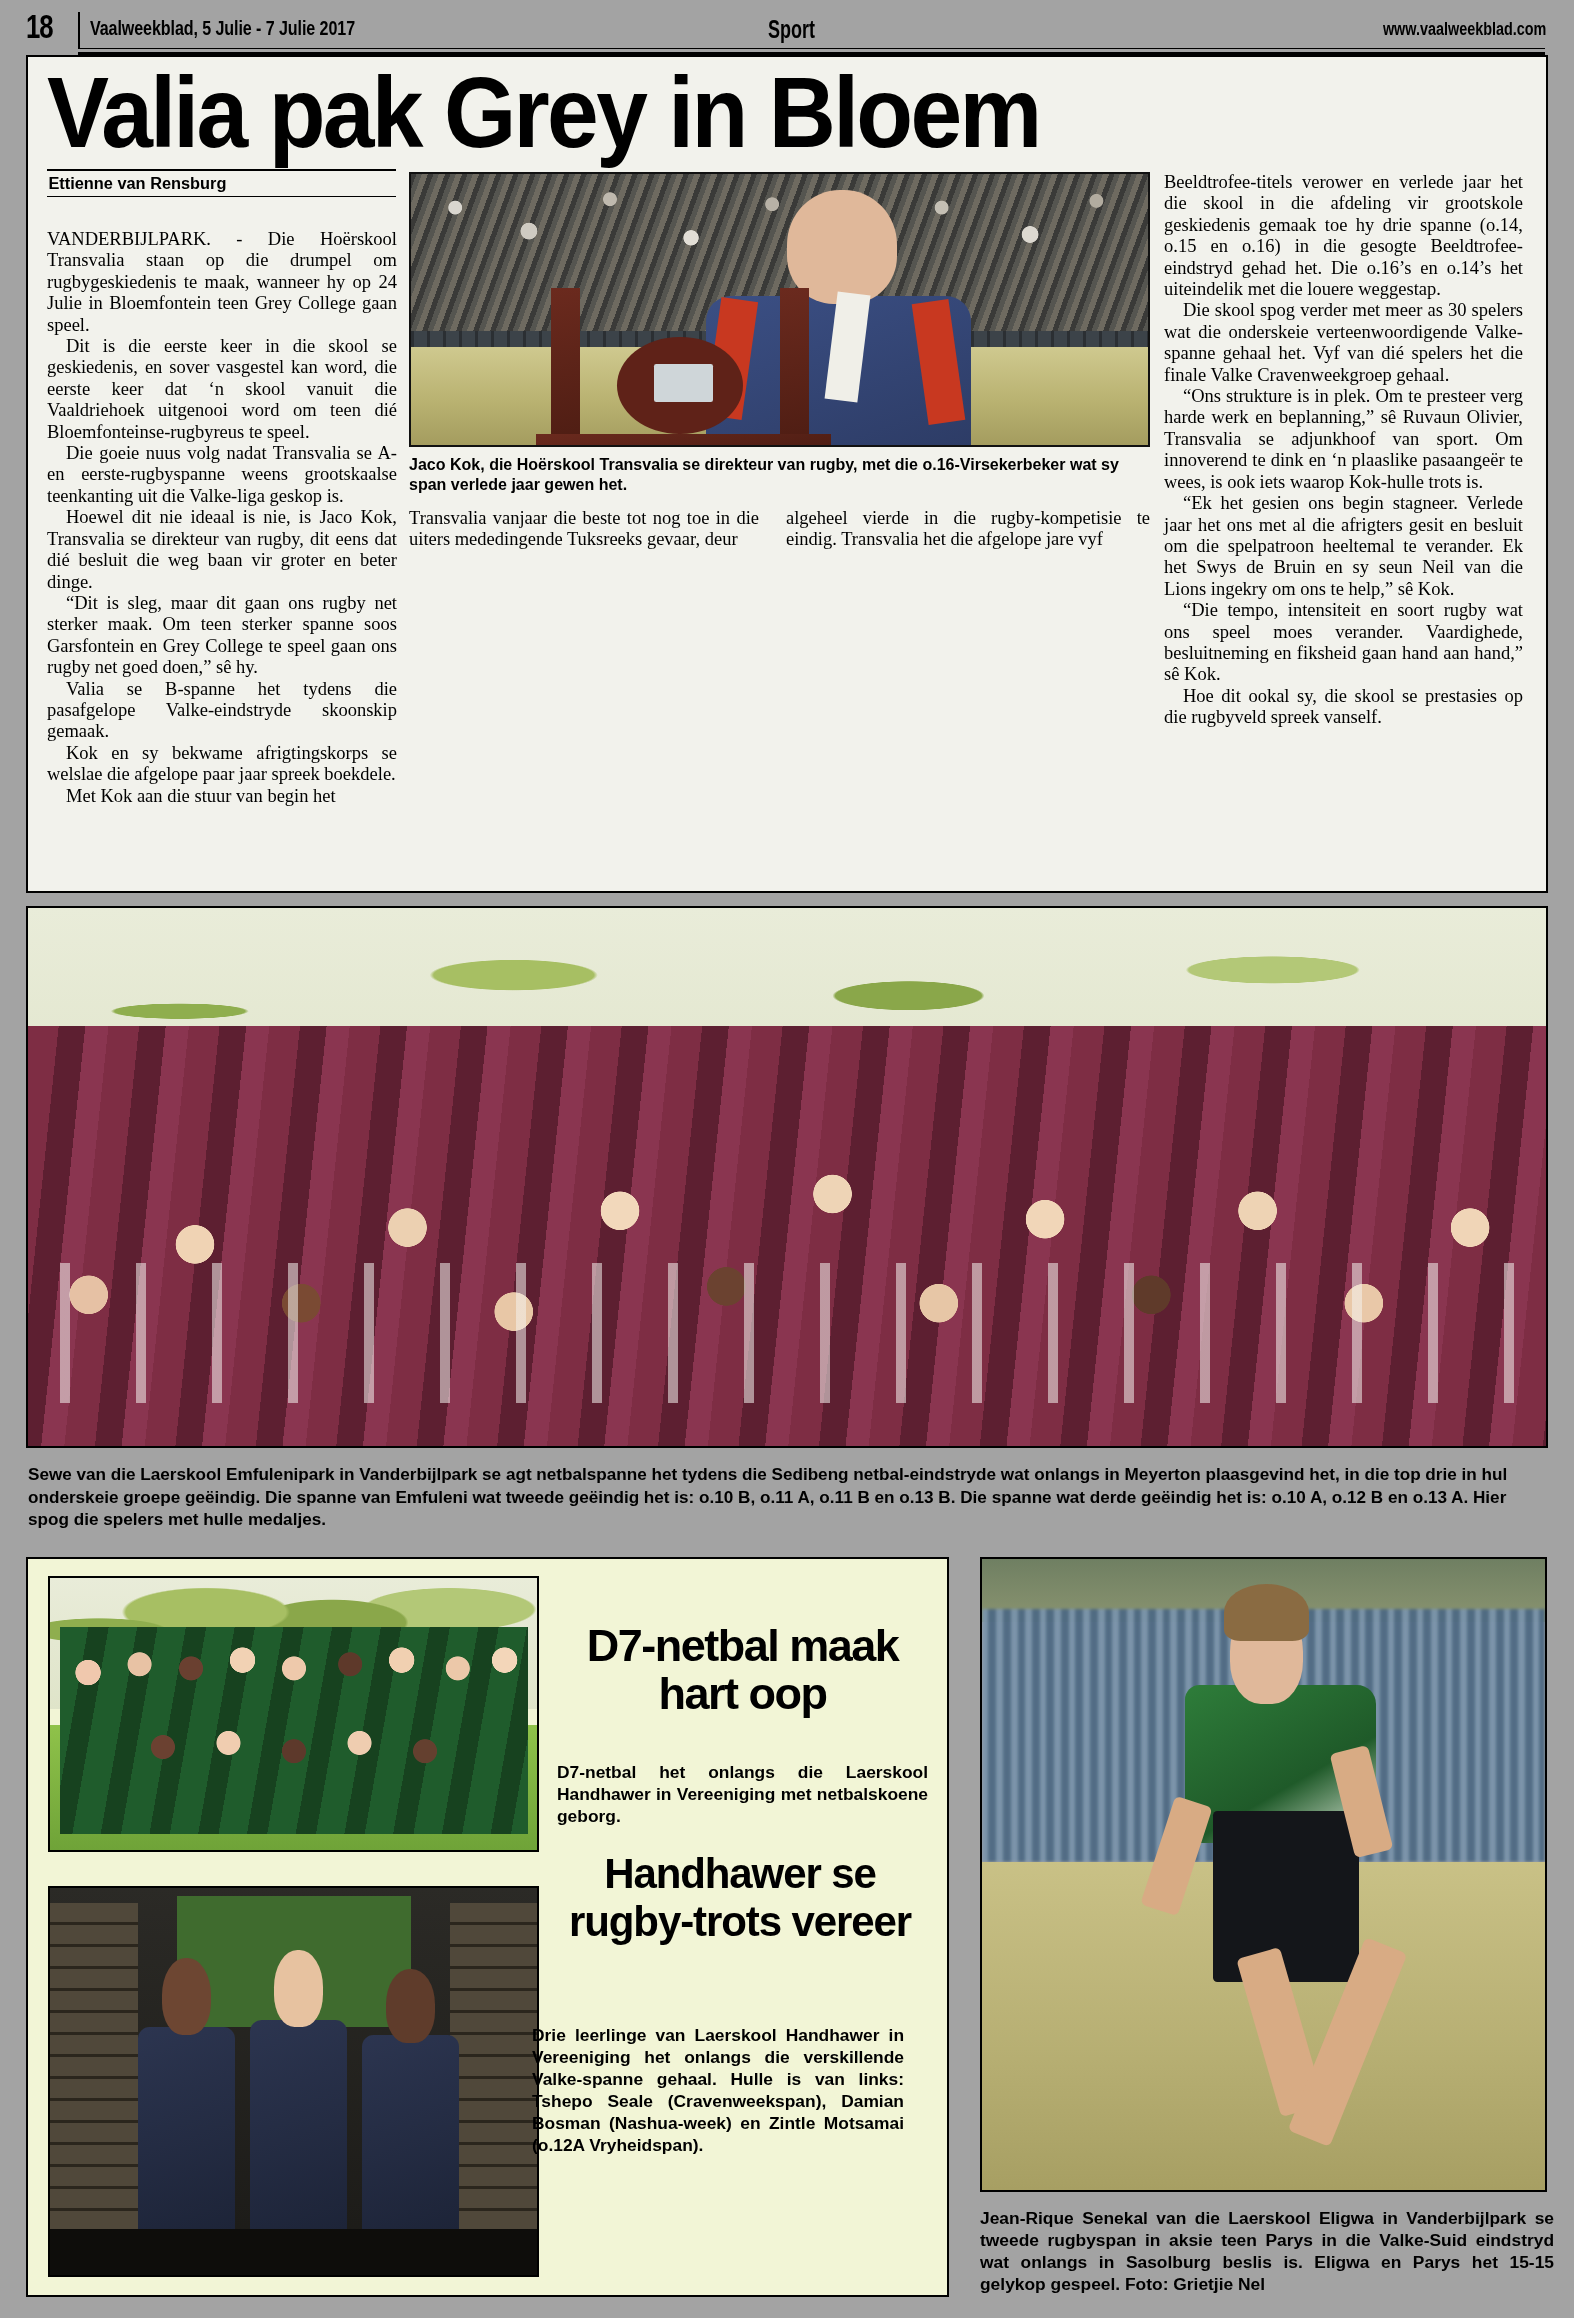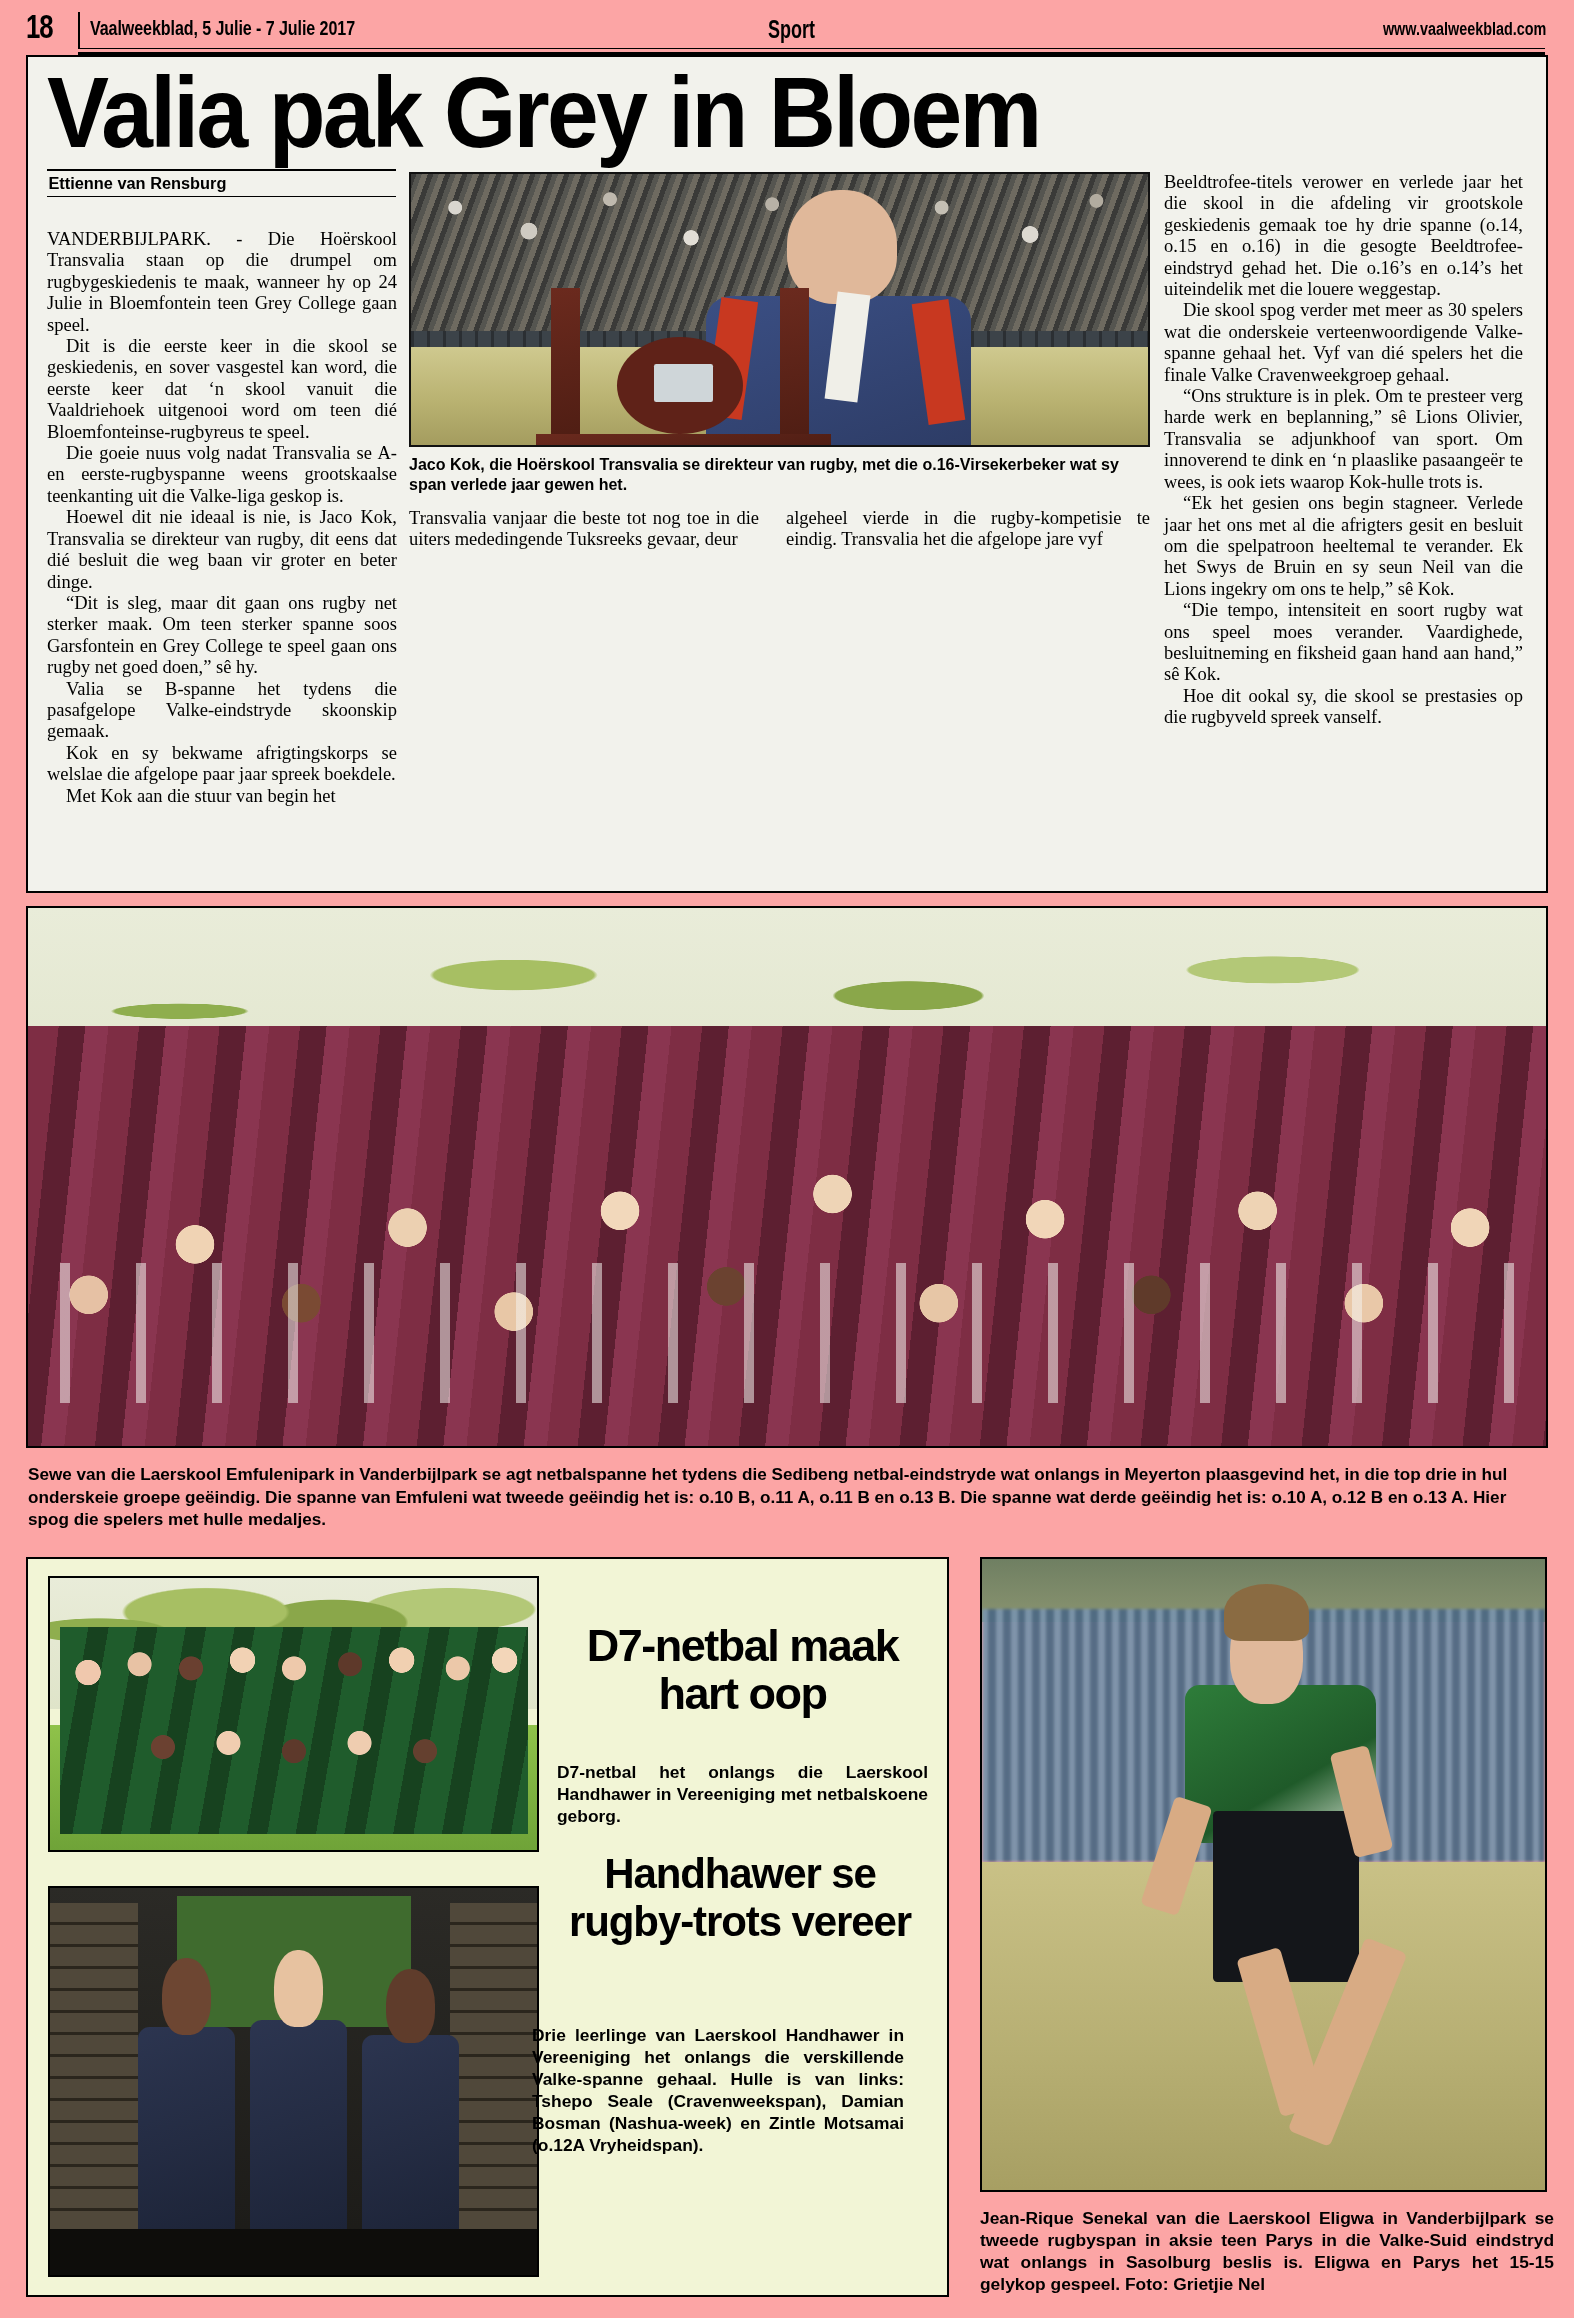--- a/index.html
+++ b/index.html
@@ -3,21 +3,21 @@
 <meta charset="utf-8">
 <style>
   html,body{margin:0;padding:0;}
   body{
     width:1574px;height:2319px;
     background:#ffffff;
     font-family:"Liberation Serif", serif;
     color:#000;
     -webkit-font-smoothing:antialiased;
   }
-  .page{position:relative;width:1574px;height:2319px;overflow:hidden;background:#fca5a5;}
+  .page{position:relative;width:1574px;height:2319px;overflow:hidden;background:#a3a3a3;}
 
   
   .masthead{position:absolute;left:26px;top:10.2px;width:1520px;height:39px;}
   .folio{position:absolute;left:0;top:-2.9px;font-family:"Liberation Sans",sans-serif;
          font-weight:bold;font-size:33px;line-height:39px;letter-spacing:-1.5px;
          transform:scaleX(.78);transform-origin:left center;}
   .mast-rule-v{position:absolute;left:52px;top:1.5px;width:2.2px;height:36px;background:#000;}
   .mast-date{position:absolute;left:64px;top:7.3px;font-family:"Liberation Sans",sans-serif;
              font-weight:bold;font-size:19.6px;letter-spacing:-0.1px;transform:scaleX(.82);
              transform-origin:left center;white-space:nowrap;}
@@ -204,21 +204,21 @@
     <div class="col" id="col2a">
       <p class="first">Transvalia vanjaar die beste tot nog toe in die uiters mededingende Tuksreeks gevaar, deur</p>
     </div>
     <div class="col" id="col2b">
       <p class="first">algeheel vierde in die rugby-kompetisie te eindig. Transvalia het die afgelope jare vyf</p>
     </div>
 
     <div class="col" id="col3">
       <p class="first">Beeldtrofee-titels verower en verlede jaar het die skool in die afdeling vir grootskole geskiedenis gemaak toe hy drie spanne (o.14, o.15 en o.16) in die gesogte Beeldtrofee-eindstryd gehad het. Die o.16’s en o.14’s het uiteindelik met die louere weggestap.</p>
       <p>Die skool spog verder met meer as 30 spelers wat die onderskeie verteenwoordigende Valke-spanne gehaal het. Vyf van dié spelers het die finale Valke Cravenweekgroep gehaal.</p>
-      <p>“Ons strukture is in plek. Om te presteer verg harde werk en beplanning,” sê Lions Olivier, Transvalia se adjunkhoof van sport. Om innoverend te dink en ‘n plaaslike pasaangeër te wees, is ook iets waarop Kok-hulle trots is.</p>
+      <p>“Ons strukture is in plek. Om te presteer verg harde werk en beplanning,” sê Ruvaun Olivier, Transvalia se adjunkhoof van sport. Om innoverend te dink en ‘n plaaslike pasaangeër te wees, is ook iets waarop Kok-hulle trots is.</p>
       <p>“Ek het gesien ons begin stagneer. Verlede jaar het ons met al die afrigters gesit en besluit om die spelpatroon heeltemal te verander. Ek het Swys de Bruin en sy seun Neil van die Lions ingekry om ons te help,” sê Kok.</p>
       <p>“Die tempo, intensiteit en soort rugby wat ons speel moes verander. Vaardighede, besluitneming en fiksheid gaan hand aan hand,” sê Kok.</p>
       <p>Hoe dit ookal sy, die skool se prestasies op die rugbyveld spreek vanself.</p>
     </div>
   </div>
 
   <div class="photo-group">
     <div class="ph">
       <div class="trees"></div>
       <div class="lawn"></div>

